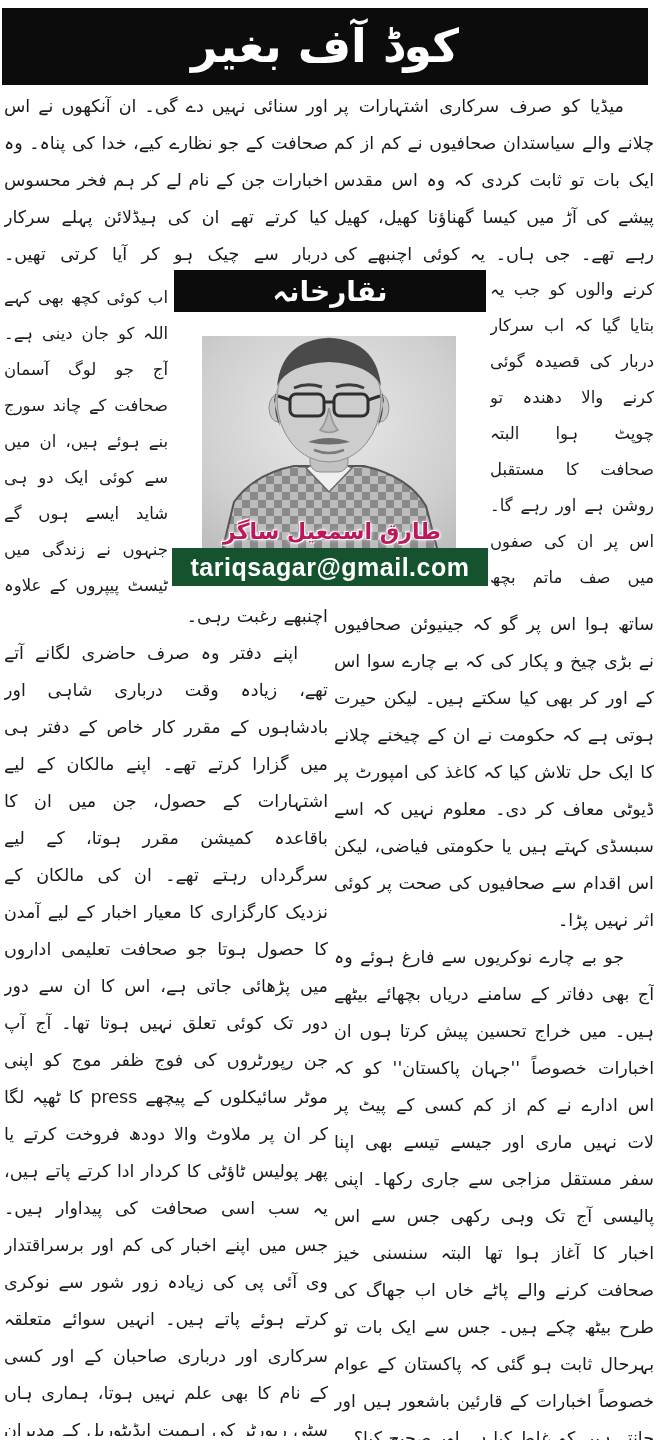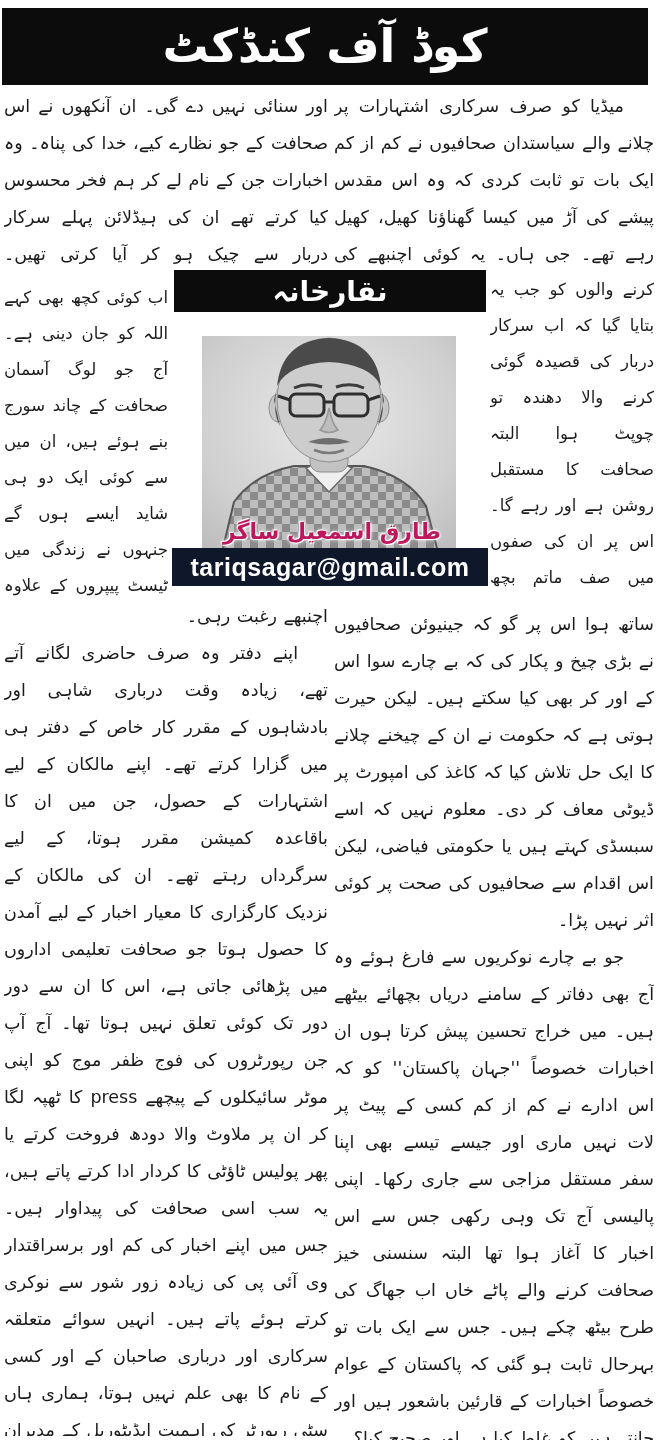--- a/index.html
+++ b/index.html
@@ -38,33 +38,33 @@
   }
   .naqqar-bar .naqqar-text{color:#ffffff;font-size:28px;font-weight:bold;letter-spacing:1px;}
   .photo-wrap{position:absolute;left:30px;top:48px;width:254px;height:236px;overflow:hidden;}
   .author-name{
     position:absolute;right:6px;bottom:42px;width:300px;text-align:center;
     font-size:22px;font-weight:bold;color:#be185d;
     text-shadow:0 0 3px #fff,0 0 5px #fff,1px 1px 0 #fff,-1px -1px 0 #fff;
     white-space:nowrap;
   }
   .email-bar{
-    position:absolute;left:0;bottom:0;width:316px;height:38px;background:#0f172a;
+    position:absolute;left:0;bottom:0;width:316px;height:38px;background:#14532d;
     display:flex;align-items:center;justify-content:center;
   }
   .email-bar .email-text{
     direction:ltr;color:#ffffff;font-family:"Liberation Sans",sans-serif;
     font-size:25px;font-weight:bold;letter-spacing:0.5px;white-space:nowrap;
   }
 </style>
 </head>
 <body>
 
 <div class="abs title-bar">
-  <span class="title-text">کوڈ آف کنڈکٹ</span>
+  <span class="title-text">کوڈ آف بغیر</span>
 </div>
 
 <div class="abs seg seg-right-top">
   <p class="indent">میڈیا کو صرف سرکاری اشتہارات پر چلانے والے سیاستدان صحافیوں نے کم از کم ایک بات تو ثابت کردی کہ وہ اس مقدس پیشے کی آڑ میں کیسا گھناؤنا کھیل، کھیل رہے تھے۔ جی ہاں۔ یہ کوئی اچنبھے کی بات نہیں کہ بظاہر لاکھوں کی تعداد پر اے بی سی کرا کر سرکاری اشتہارات کا گھپلا</p>
 </div>
 <div class="abs seg seg-right-narrow">
   <p>کرنے والوں کو جب یہ بتایا گیا کہ اب سرکار دربار کی قصیدہ گوئی کرنے والا دھندہ تو چوپٹ ہوا البتہ صحافت کا مستقبل روشن ہے اور رہے گا۔ اس پر ان کی صفوں میں صف ماتم بچھ گئی۔ جو کچھ گزشتہ تین چار ماہ میں بے چارے غریب صحافیوں کے</p>
 </div>
 <div class="abs seg seg-right-bottom">
   <p>ساتھ ہوا اس پر گو کہ جینیوئن صحافیوں نے بڑی چیخ و پکار کی کہ بے چارے سوا اس کے اور کر بھی کیا سکتے ہیں۔ لیکن حیرت ہوتی ہے کہ حکومت نے ان کے چیخنے چلانے کا ایک حل تلاش کیا کہ کاغذ کی امپورٹ پر ڈیوٹی معاف کر دی۔ معلوم نہیں کہ اسے سبسڈی کہتے ہیں یا حکومتی فیاضی، لیکن اس اقدام سے صحافیوں کی صحت پر کوئی اثر نہیں پڑا۔</p>

